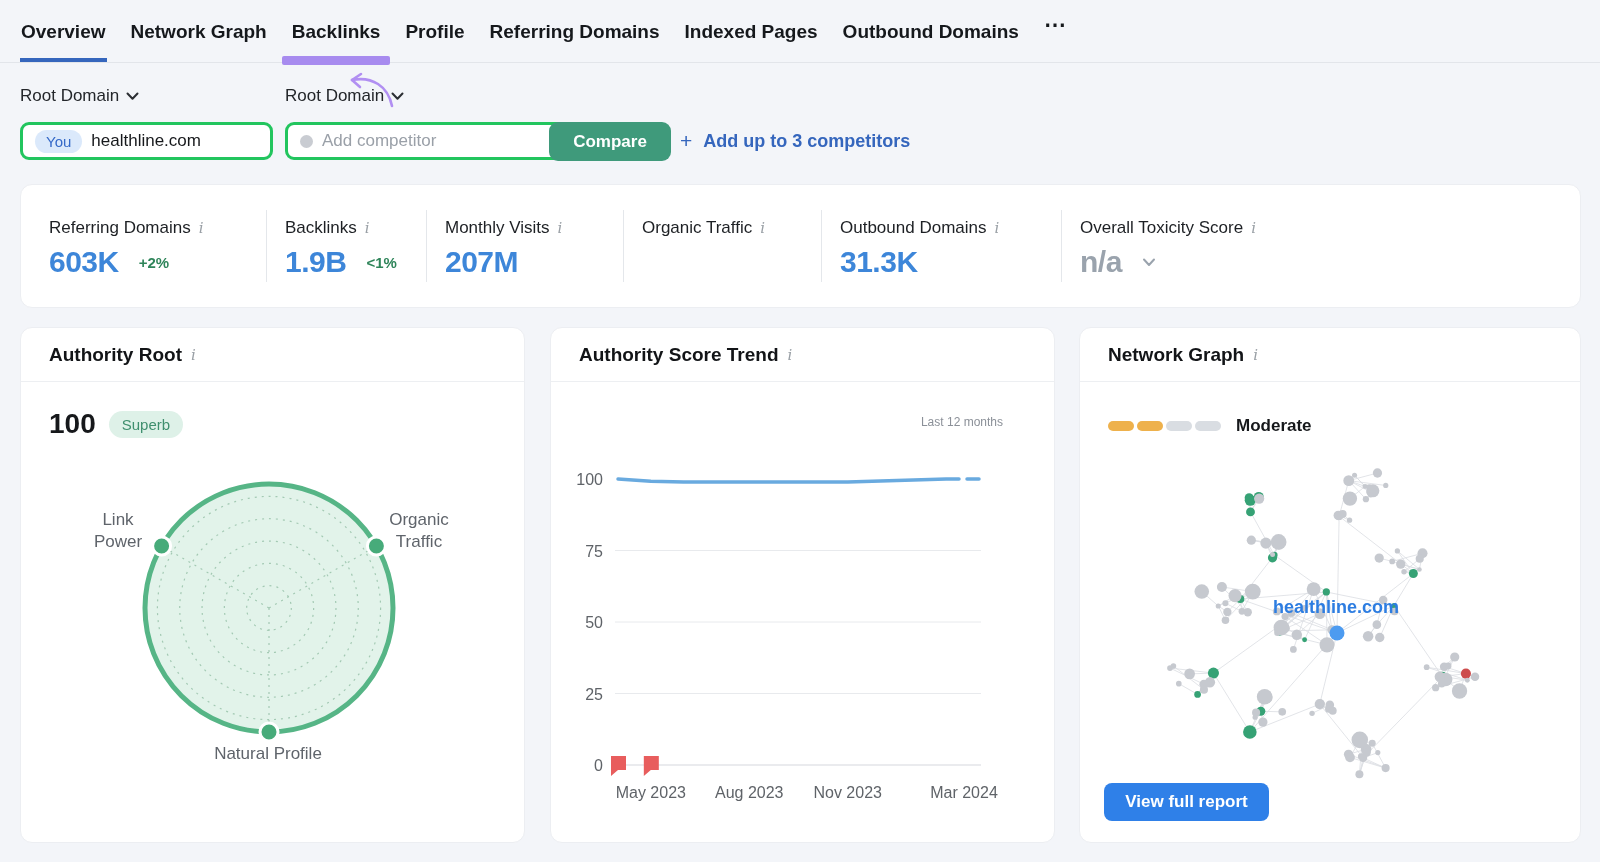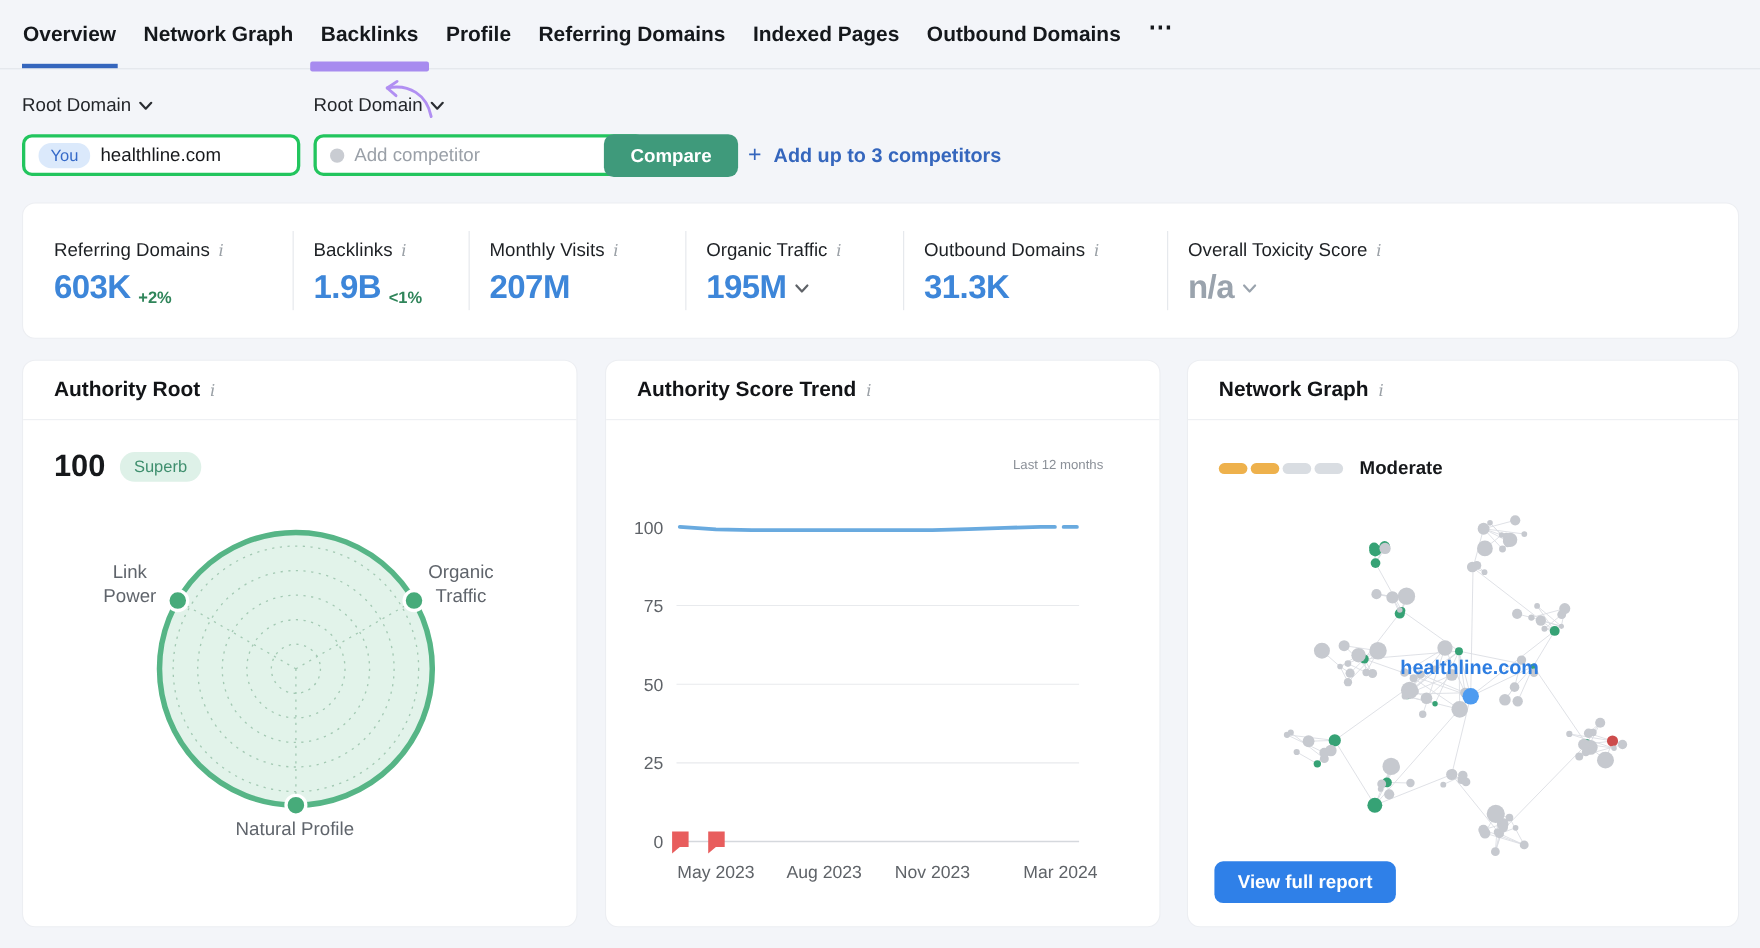--- a/index.html
+++ b/index.html
@@ -26,21 +26,21 @@
   .add-link { position:absolute; left:680px; top:129px; display:flex; align-items:center; gap:11px; color:#3566bd; font-size:18px; font-weight:600; cursor:pointer; }
   .add-link .plus { font-size:21px; font-weight:500; }
 
   
   .card { position:absolute; background:#fff; border-radius:12px; border:1px solid #eceef2; }
   .metrics-card { top:184px; left:20px; width:1561px; height:124px; display:flex; align-items:center; padding:0 28px; }
   .metric { height:72px; padding-top:8px; }
   .metric + .metric { border-left:1px solid #e4e7eb; padding-left:18px; }
   .m-label { font-size:17px; color:#1d2024; display:flex; align-items:center; gap:8px; }
   .info { font-family:"DejaVu Serif", serif; font-style:italic; color:#9aa0a6; font-size:15px; cursor:pointer; }
-  .m-value-row { margin-top:7px; display:flex; align-items:flex-end; gap:7px; }
+  .m-value-row { margin-top:7px; display:flex; align-items:center; gap:20px; }
   .m-value { font-size:30px; font-weight:700; color:#3d86d9; letter-spacing:-0.5px; }
   .m-value.muted { color:#9aa3ad; }
   .m-delta { font-size:15px; font-weight:600; color:#2f855a; }
   .m-chev { align-self:center; cursor:pointer; }
   .w1{width:217px;} .w2{width:160px;} .w3{width:197px;} .w4{width:198px;} .w5{width:240px;} .w6{flex:1;}
 
   .panel { top:327px; height:516px; }
   .panel-1 { left:20px;  width:505px; }
   .panel-2 { left:550px; width:505px; }
   .panel-3 { left:1079px; width:502px; }
@@ -135,26 +135,20 @@
       </div>
     <div class="m-value-row">
         <span class="m-value">207M</span>
       </div>
   </div>
   <div class="metric w4">
     <div class="m-label">
         <span>Organic Traffic</span>
         <span class="info">i</span>
       </div>
-    <div class="m-value-row">
-        <span class="m-value">195M</span>
-      <svg class="m-chev" width="14" height="9" viewBox="0 0 14 9">
-          <path d="M2 1.5 L7 7 L12 1.5" stroke="#5f6368" stroke-width="2" fill="none" stroke-linecap="round" stroke-linejoin="round"></path>
-        </svg>
-    </div>
   </div>
   <div class="metric w5">
     <div class="m-label">
         <span>Outbound Domains</span>
         <span class="info">i</span>
       </div>
     <div class="m-value-row">
         <span class="m-value">31.3K</span>
       </div>
   </div>

